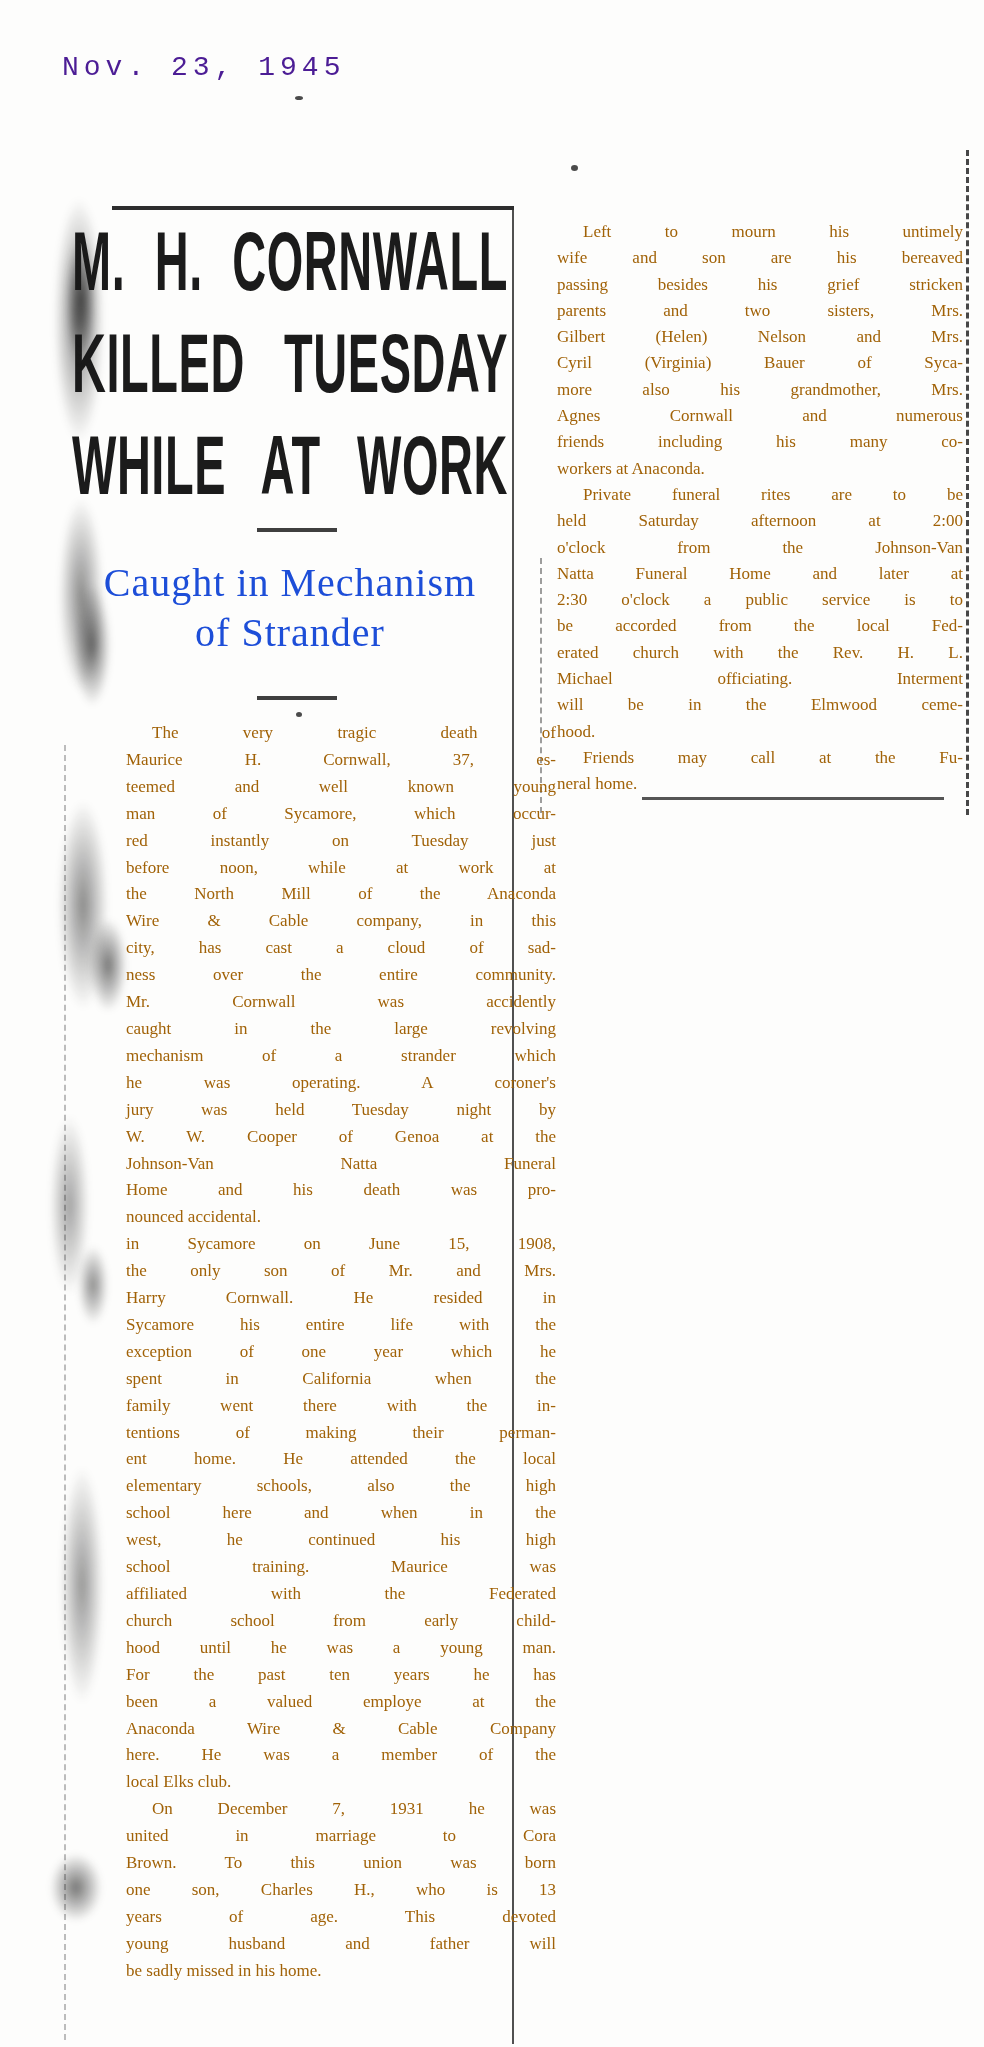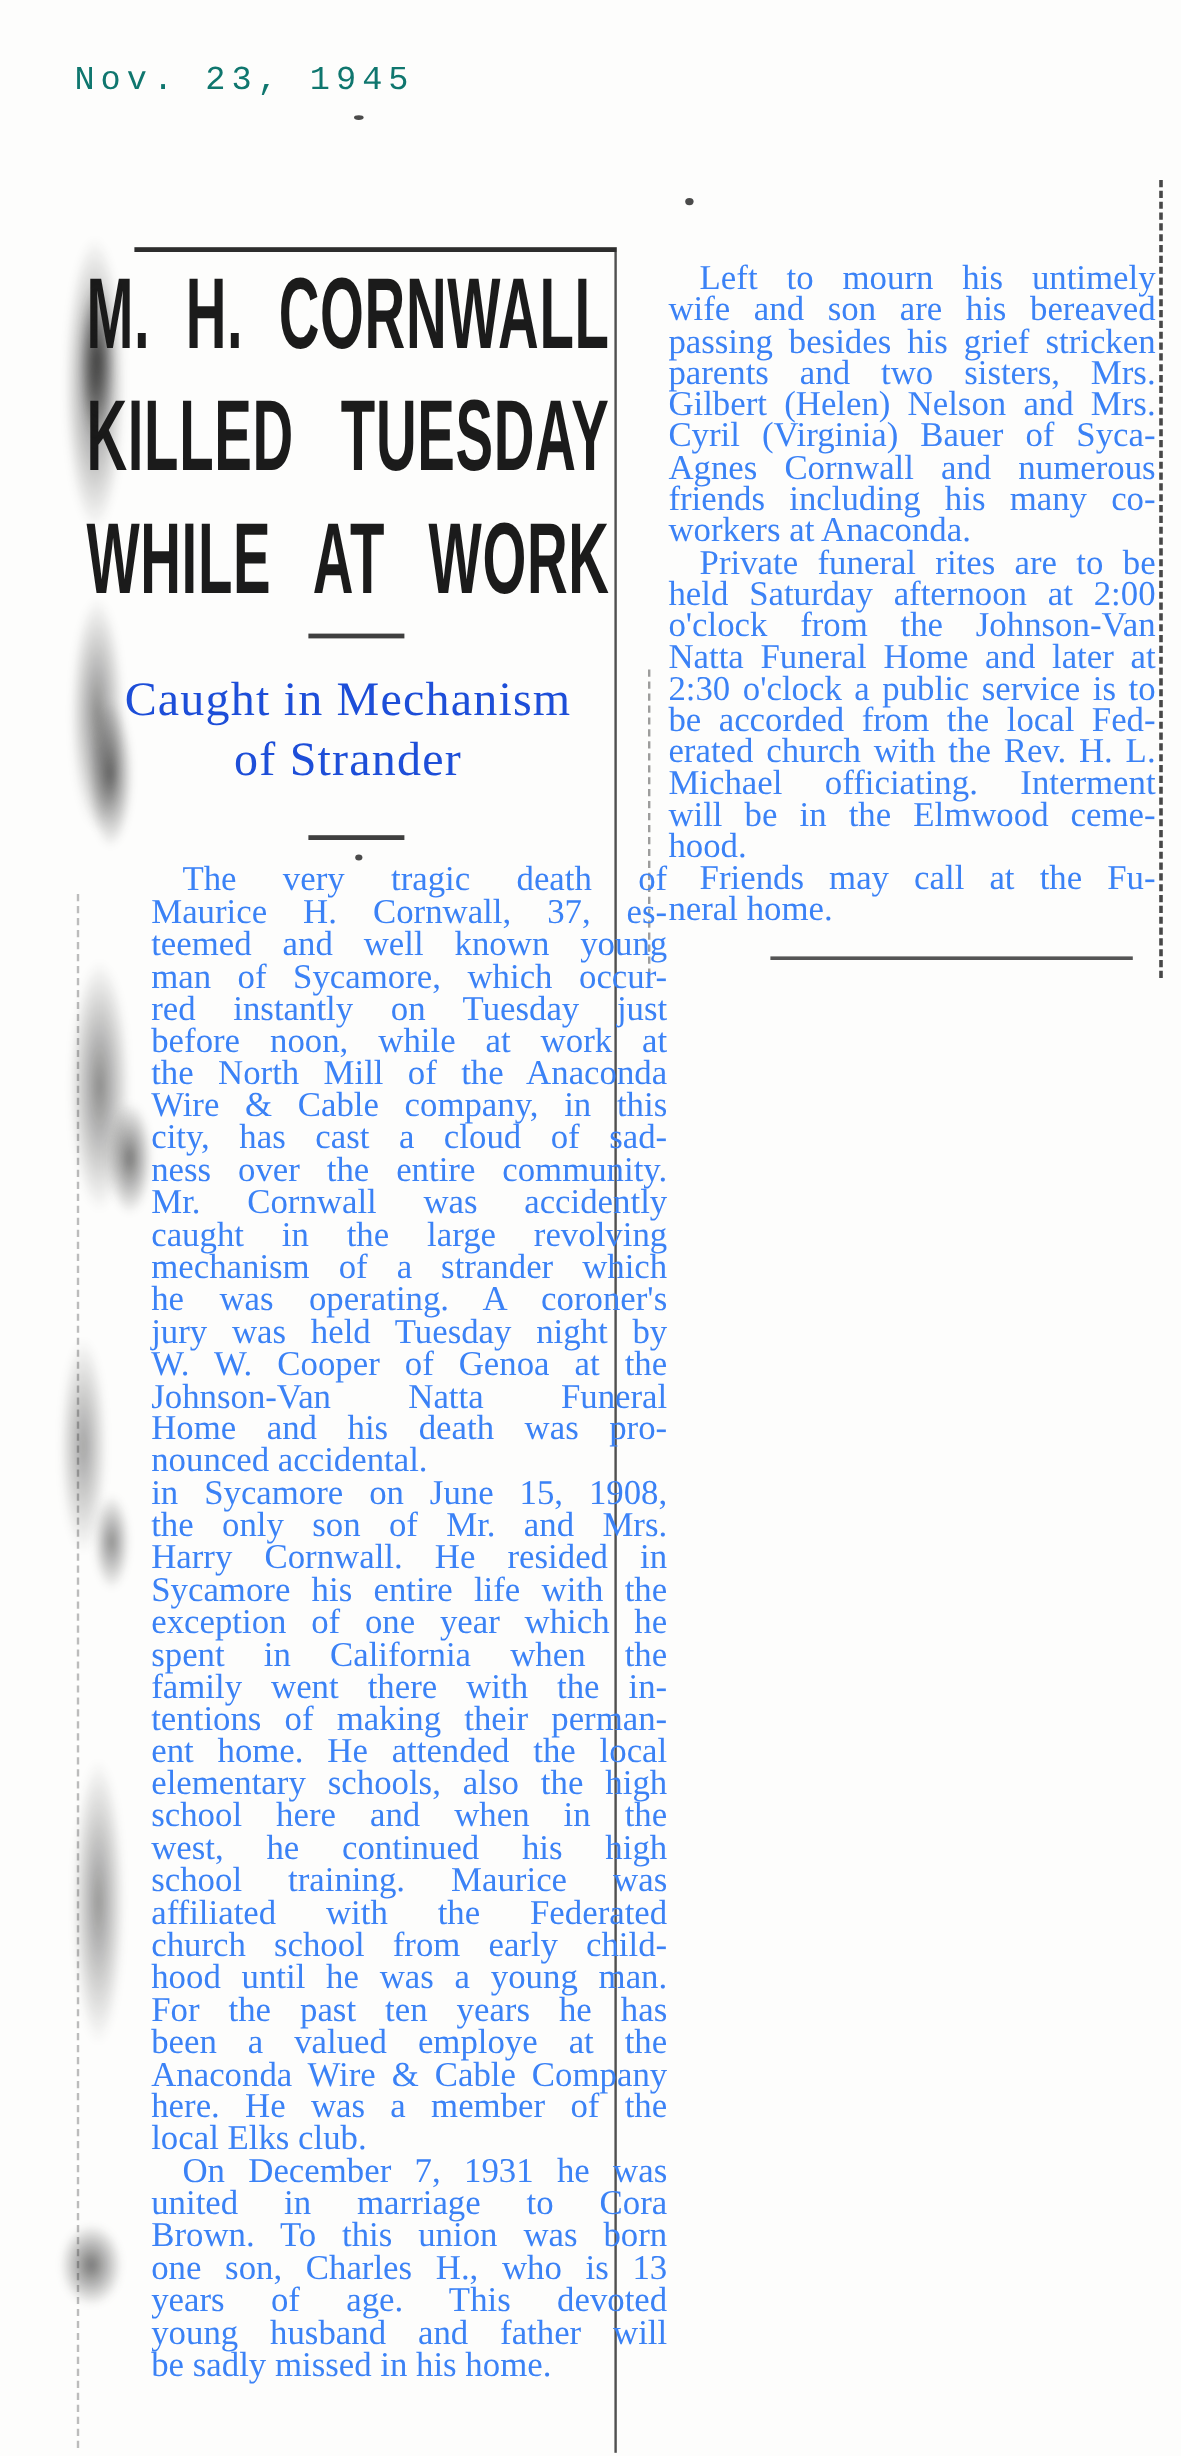--- a/index.html
+++ b/index.html
@@ -10,21 +10,21 @@
     color:#2b2b2b;
     overflow:hidden;
   }
   .abs{position:absolute;}
 
   
   .date{
     left:62px;top:52px;
     font-family:"Liberation Mono",monospace;
     font-size:28px;letter-spacing:5px;
-    color:#0f766e;white-space:nowrap;
+    color:#4c1d95;white-space:nowrap;
   }
 
   
   .hl-toprule{left:112px;top:206px;width:402px;height:4px;background:#161616;opacity:.9;}
   .headline{left:72px;top:210px;width:436px;}
   .hl-line{height:102px;position:relative;}
   .hl-inner{
     position:absolute;left:0;top:0;width:780px;
     transform:scaleX(0.559);transform-origin:0 0;
     font-family:"Liberation Sans",sans-serif;font-weight:bold;
@@ -43,21 +43,21 @@
   }
 
   
   .vrule-left-col{left:512px;top:210px;width:2px;height:1834px;background:#242424;opacity:.8;}
   .vrule-right-col{left:966px;top:150px;height:665px;width:0;border-left:3px dashed rgba(25,25,25,.8);}
   .dash-left-edge{left:64px;top:745px;height:1295px;width:0;border-left:2px dashed rgba(40,40,40,.3);}
   .dash-right-col-left{left:540px;top:558px;height:255px;width:0;border-left:2px dashed rgba(40,40,40,.45);}
   .endrule{left:642px;top:797px;width:302px;height:3px;background:#2a2a2a;opacity:.8;}
 
   
-  .body-col{font-size:29px;color:#3b82f6;}
+  .body-col{font-size:17px;color:#a16207;}
   .body-left{left:78px;top:720px;width:430px;line-height:26.9px;margin-left:48px;}
   .body-right{left:557px;top:219px;width:406px;line-height:26.3px;}
   .para{margin:0;}
   .tline{text-align:justify;text-align-last:justify;}
   .tline.first{text-indent:26px;}
   .tline.last{text-align-last:left;}
 
   
   .smudge{
     position:absolute;border-radius:50%;
@@ -157,20 +157,21 @@
       </div>
     </div>
   <div class="abs body-col body-right">
       <div class="para">
         <div class="tline first">Left to mourn his untimely</div>
         <div class="tline">wife and son are his bereaved</div>
         <div class="tline">passing besides his grief stricken</div>
         <div class="tline">parents and two sisters, Mrs.</div>
         <div class="tline">Gilbert (Helen) Nelson and Mrs.</div>
         <div class="tline">Cyril (Virginia) Bauer of Syca-</div>
+        <div class="tline">more also his grandmother, Mrs.</div>
         <div class="tline">Agnes Cornwall and numerous</div>
         <div class="tline">friends including his many co-</div>
         <div class="tline last">workers at Anaconda.</div>
       </div>
       <div class="para">
         <div class="tline first">Private funeral rites are to be</div>
         <div class="tline">held Saturday afternoon at 2:00</div>
         <div class="tline">o'clock from the Johnson-Van</div>
         <div class="tline">Natta Funeral Home and later at</div>
         <div class="tline">2:30 o'clock a public service is to</div>

